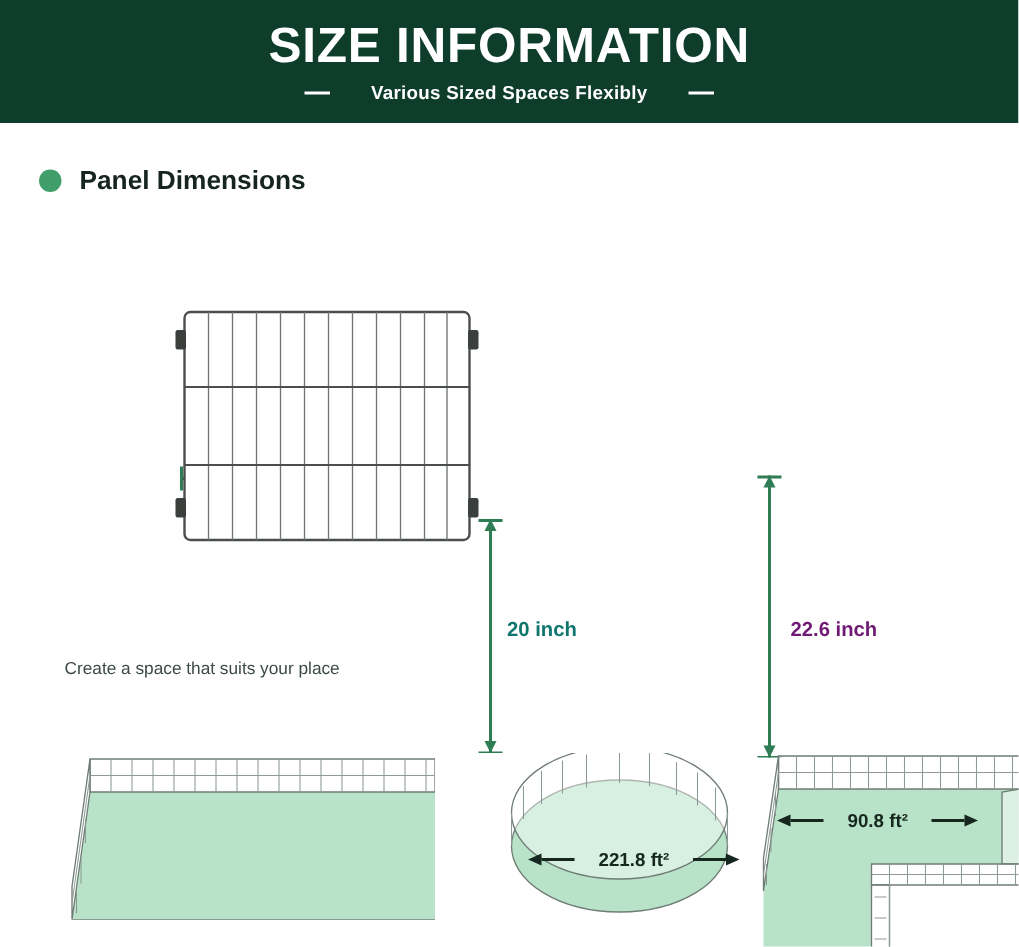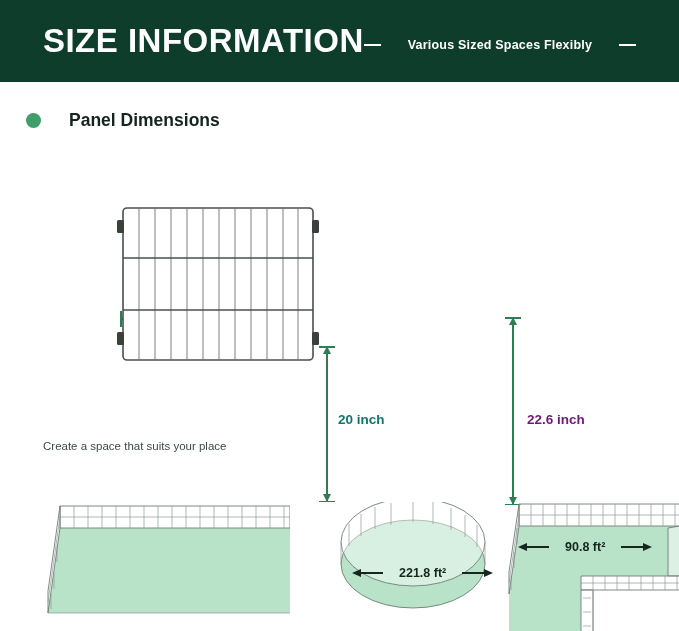--- a/index.html
+++ b/index.html
@@ -23,20 +23,21 @@
   
   .header {
     position: absolute;
     left: 0; top: 0;
     width: 679px;
     height: 82px;
     background: #10built;
     background: #0f3d2b;
     color: #ffffff;
     display: flex;
+    flex-direction: column;
     align-items: center;
     justify-content: center;
   }
   .header-title {
     font-size: 33px;
     font-weight: bold;
     letter-spacing: 0.5px;
     line-height: 1.05;
     text-align: center;
   }
@@ -56,21 +57,21 @@
     width: 17px;
     height: 2px;
     background: #ffffff;
   }
 
   
   .section-head {
     position: absolute;
     display: flex;
     align-items: center;
-    gap: 28px;
+    gap: 12px;
   }
   .bullet {
     width: 15px;
     height: 15px;
     border-radius: 50%;
     background: #3f9e6a;
     flex: none;
   }
   .section-title {
     font-size: 17.5px;

